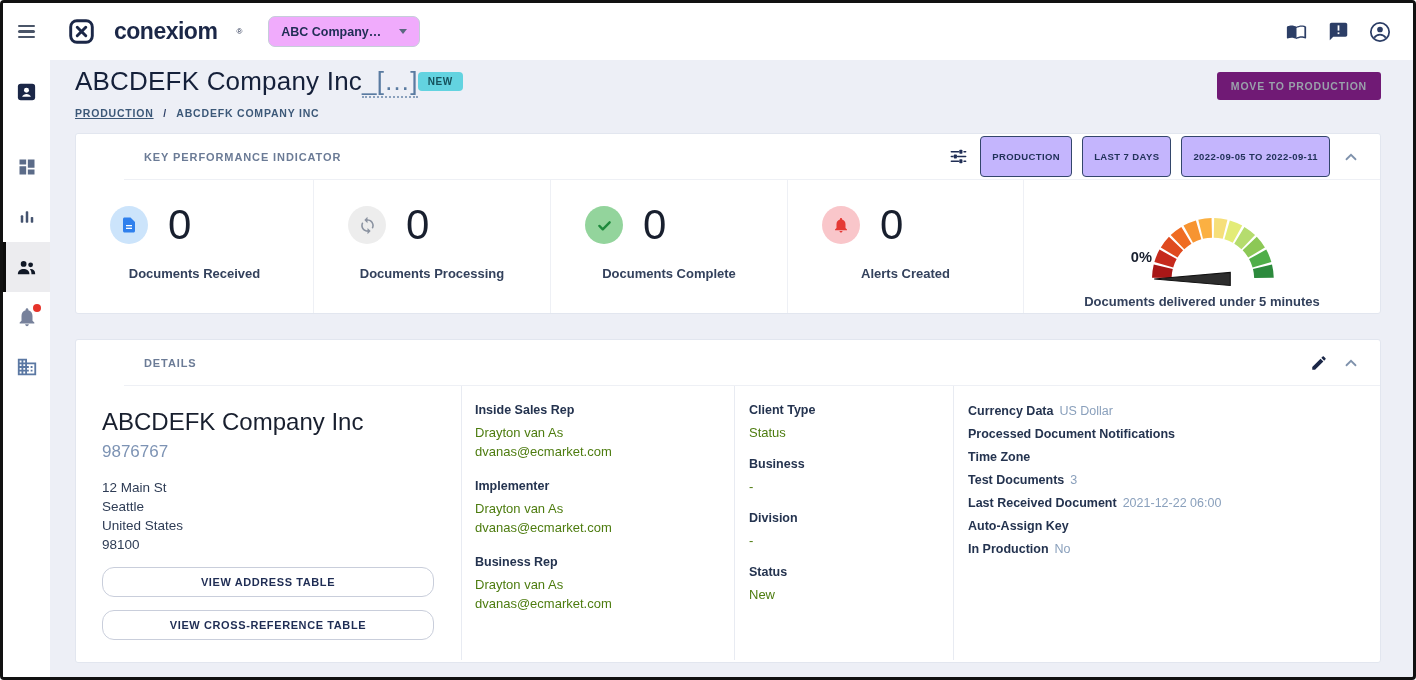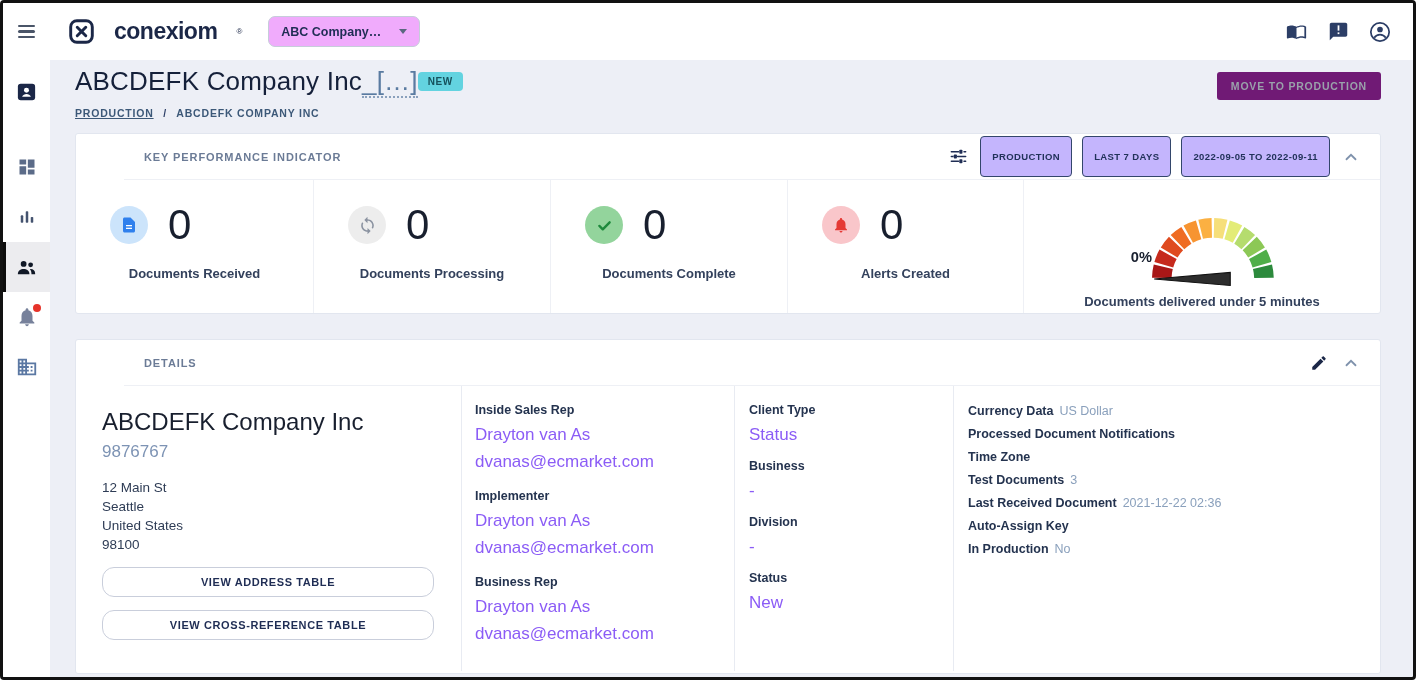--- a/index.html
+++ b/index.html
@@ -69,21 +69,21 @@
   .details-col + .details-col { border-left:1px solid #e8ebf2; }
   .col-company { padding:22px 27px 20px 26px; }
   .company-name { font-size:24px; font-weight:500; color:#181f2e; }
   .company-id { margin-top:6px; font-size:17px; color:#7d93b4; }
   .address { margin-top:16px; font-size:13.5px; color:#2e3c55; line-height:19px; }
   .table-btn { display:block; width:100%; margin-top:13px; background:#fff; border:1px solid #c9cedb; border-radius:12px;
     color:#1f2d54; font-family:inherit; font-size:11px; font-weight:bold; letter-spacing:0.6px; padding:8px 4px; cursor:pointer; }
   .col-reps { padding:17px 10px 10px 13px; }
   .rep-group { margin-bottom:18px; }
   .group-label { font-size:12.5px; font-weight:bold; color:#24334f; margin-bottom:6px; }
-  .group-value { font-size:17px; color:#8b5cf6; line-height:19px;margin-top:8px; }
+  .group-value { font-size:13px; color:#4d7c0f; line-height:19px; }
   .col-fields { padding:17px 10px 10px 14px; }
   .field-group { margin-bottom:15px; }
   .col-meta { padding:17px 10px 10px 14px; }
   .meta-row { font-size:12.5px; line-height:17px; margin-bottom:6px; }
   .meta-label { font-weight:bold; color:#24334f; }
   .meta-value { color:#8aa0bc; margin-left:6px; }
 </style>
 </head>
 <body>
 
@@ -381,21 +381,21 @@
             <div class="group-label">Status</div>
             <div class="group-value">New</div>
           </div>
         </div>
 
         <div class="details-col col-meta">
           <div class="meta-row"><span class="meta-label">Currency Data</span><span class="meta-value">US Dollar</span></div>
           <div class="meta-row"><span class="meta-label">Processed Document Notifications</span><span class="meta-value"></span></div>
           <div class="meta-row"><span class="meta-label">Time Zone</span><span class="meta-value"></span></div>
           <div class="meta-row"><span class="meta-label">Test Documents</span><span class="meta-value">3</span></div>
-          <div class="meta-row"><span class="meta-label">Last Received Document</span><span class="meta-value">2021-12-22 02:36</span></div>
+          <div class="meta-row"><span class="meta-label">Last Received Document</span><span class="meta-value">2021-12-22 06:00</span></div>
           <div class="meta-row"><span class="meta-label">Auto-Assign Key</span><span class="meta-value"></span></div>
           <div class="meta-row"><span class="meta-label">In Production</span><span class="meta-value">No</span></div>
         </div>
 
       </div>
     </section>
 
   </main>
 </div>
 

